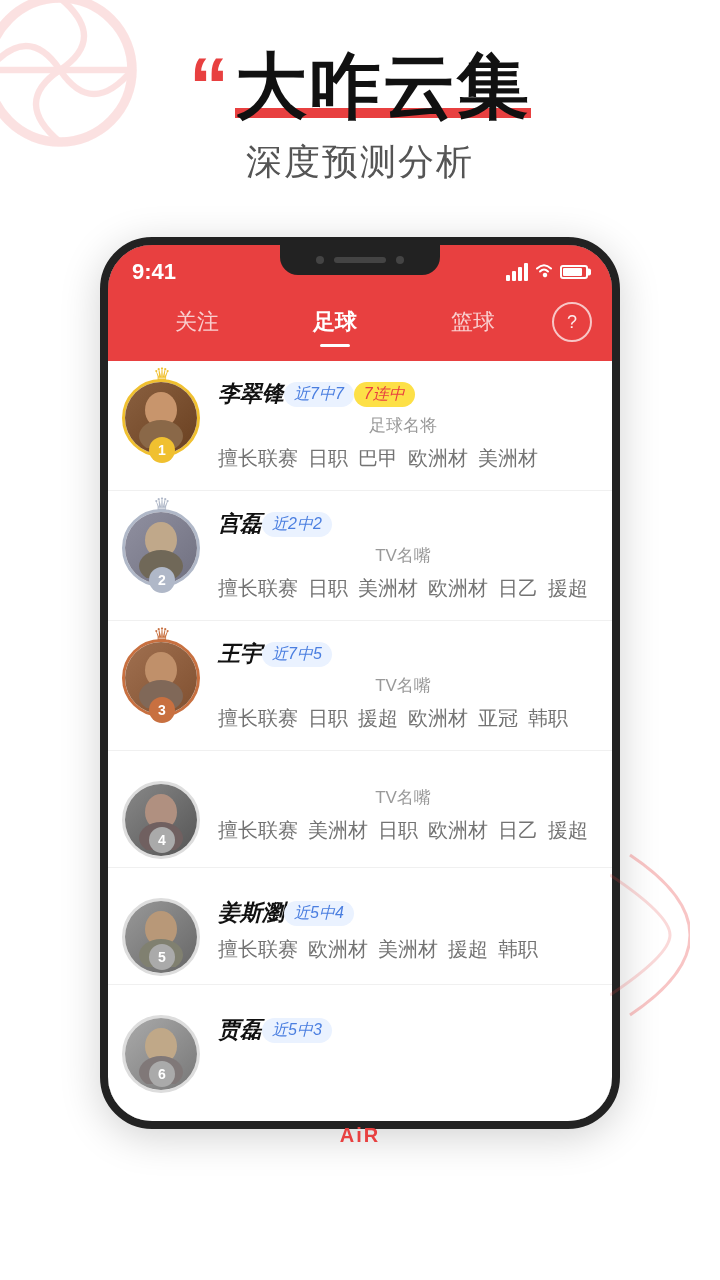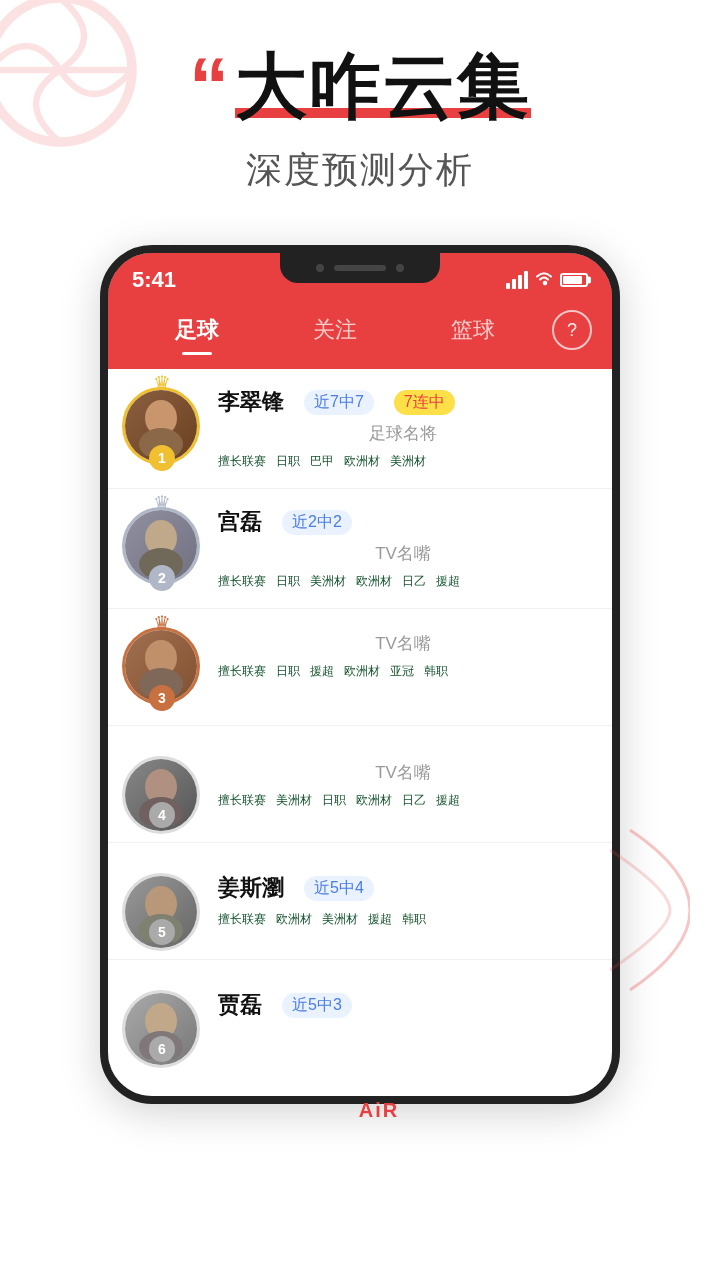--- a/index.html
+++ b/index.html
@@ -59,21 +59,21 @@
       bottom: 4px;
       width: 100%;
       height: 10px;
       background: #e84040;
       z-index: -1;
     }
     .hero-subtitle {
       text-align: center;
       font-size: 36px;
       color: #555;
-      margin-top: 24px;
+      margin-top: 16px;
       font-weight: 400;
       letter-spacing: 2px;
     }
 
     
     .phone-wrap {
       display: flex;
       justify-content: center;
       margin-top: 30px;
       position: relative;
@@ -266,22 +266,23 @@
       left: 50%;
       transform: translateX(-50%);
       font-size: 20px;
     }
     .expert-info {
       flex: 1;
     }
     .expert-name-row {
       display: flex;
       align-items: center;
-      gap: 20px;
+      gap: 0;
       flex-wrap: wrap;
+      font-style: italic;
     }
     .expert-name {
       font-size: 22px;
       font-weight: 700;
       color: #111;
     }
     .badge-tag {
       padding: 2px 10px;
       border-radius: 20px;
       font-size: 16px;
@@ -301,22 +302,22 @@
       margin-top: 5px;
       text-align: center;
     }
     .expert-tags {
       display: flex;
       gap: 10px;
       margin-top: 8px;
       flex-wrap: wrap;
     }
     .expert-tag {
-      font-size: 12px;
-      color: #14532d;
+      font-size: 20px;
+      color: #737373;
     }
 
     
     .avatar-face {
       width: 100%;
       height: 100%;
       background: linear-gradient(135deg, #c0a080, #907060);
       display: flex;
       align-items: center;
       justify-content: center;
@@ -327,21 +328,20 @@
     
     .air-label {
       position: absolute;
       bottom: 10px;
       left: 50%;
       transform: translateX(-50%);
       font-size: 20px;
       font-weight: 700;
       color: #e84040;
       letter-spacing: 2px;
-      margin-left: 19px;
     }
   </style>
 </head>
 <body>
 
 <div class="hero">
 
   <div class="hero-bg-icon">
     <svg viewBox="0 0 100 100" width="160" height="160">
       <circle cx="50" cy="50" r="45" fill="none" stroke="#e84040" stroke-width="6"></circle>
@@ -361,21 +361,21 @@
 
 <div class="phone-wrap">
   <div class="phone">
 
     <div class="phone-status-bar">
       <div class="notch" style="position:absolute;top:0;left:50%;transform:translateX(-50%);width:160px;height:30px;background:#222;border-radius:0 0 18px 18px;display:flex;align-items:center;justify-content:center;gap:10px;">
         <div class="notch-dot"></div>
         <div class="notch-speaker"></div>
         <div class="notch-dot"></div>
       </div>
-      <span class="status-time">5:41</span>
+      <span class="status-time">9:41</span>
       <div class="status-icons">
         <div class="signal-bars">
           <div class="signal-bar" style="height:6px;"></div>
           <div class="signal-bar" style="height:10px;"></div>
           <div class="signal-bar" style="height:14px;"></div>
           <div class="signal-bar" style="height:18px;"></div>
         </div>
         <span class="wifi-icon">
           <svg width="20" height="16" viewBox="0 0 20 16">
             <path d="M10,13 a1,1 0 1,1 0,0.01" stroke="#fff" stroke-width="2.5" fill="none" stroke-linecap="round"></path>
@@ -383,22 +383,22 @@
             <path d="M3,6.5 Q10,0 17,6.5" stroke="#fff" stroke-width="2" fill="none" stroke-linecap="round"></path>
           </svg>
         </span>
         <div class="battery-icon">
           <div class="battery-fill"></div>
         </div>
       </div>
     </div>
 
     <div class="phone-nav">
+      <div class="nav-tab">关注</div>
       <div class="nav-tab active">足球</div>
-      <div class="nav-tab">关注</div>
       <div class="nav-tab">篮球</div>
       <div class="nav-help">?</div>
     </div>
 
     <div class="expert-list">
 
       <div class="expert-item">
         <div class="rank-avatar-wrap">
           <span class="crown-icon" style="color:#f0c030;">♛</span>
           <div class="avatar-circle">
@@ -465,20 +465,24 @@
             <div class="avatar-face" style="background:linear-gradient(135deg,#a07050,#805030);">
               <svg width="50" height="60" viewBox="0 0 50 60">
                 <ellipse cx="25" cy="22" rx="16" ry="18" fill="#c0906a"></ellipse>
                 <ellipse cx="25" cy="48" rx="22" ry="16" fill="#806858"></ellipse>
               </svg>
             </div>
           </div>
           <div class="rank-badge bronze">3</div>
         </div>
         <div class="expert-info">
+          <div class="expert-name-row">
+            <span class="expert-name">王宇</span>
+            <span class="badge-tag badge-blue">近7中5</span>
+          </div>
           <div class="expert-title">TV名嘴</div>
           <div class="expert-tags">
             <span class="expert-tag">擅长联赛</span>
             <span class="expert-tag">日职</span>
             <span class="expert-tag">援超</span>
             <span class="expert-tag">欧洲材</span>
             <span class="expert-tag">亚冠</span>
             <span class="expert-tag">韩职</span>
           </div>
         </div>

